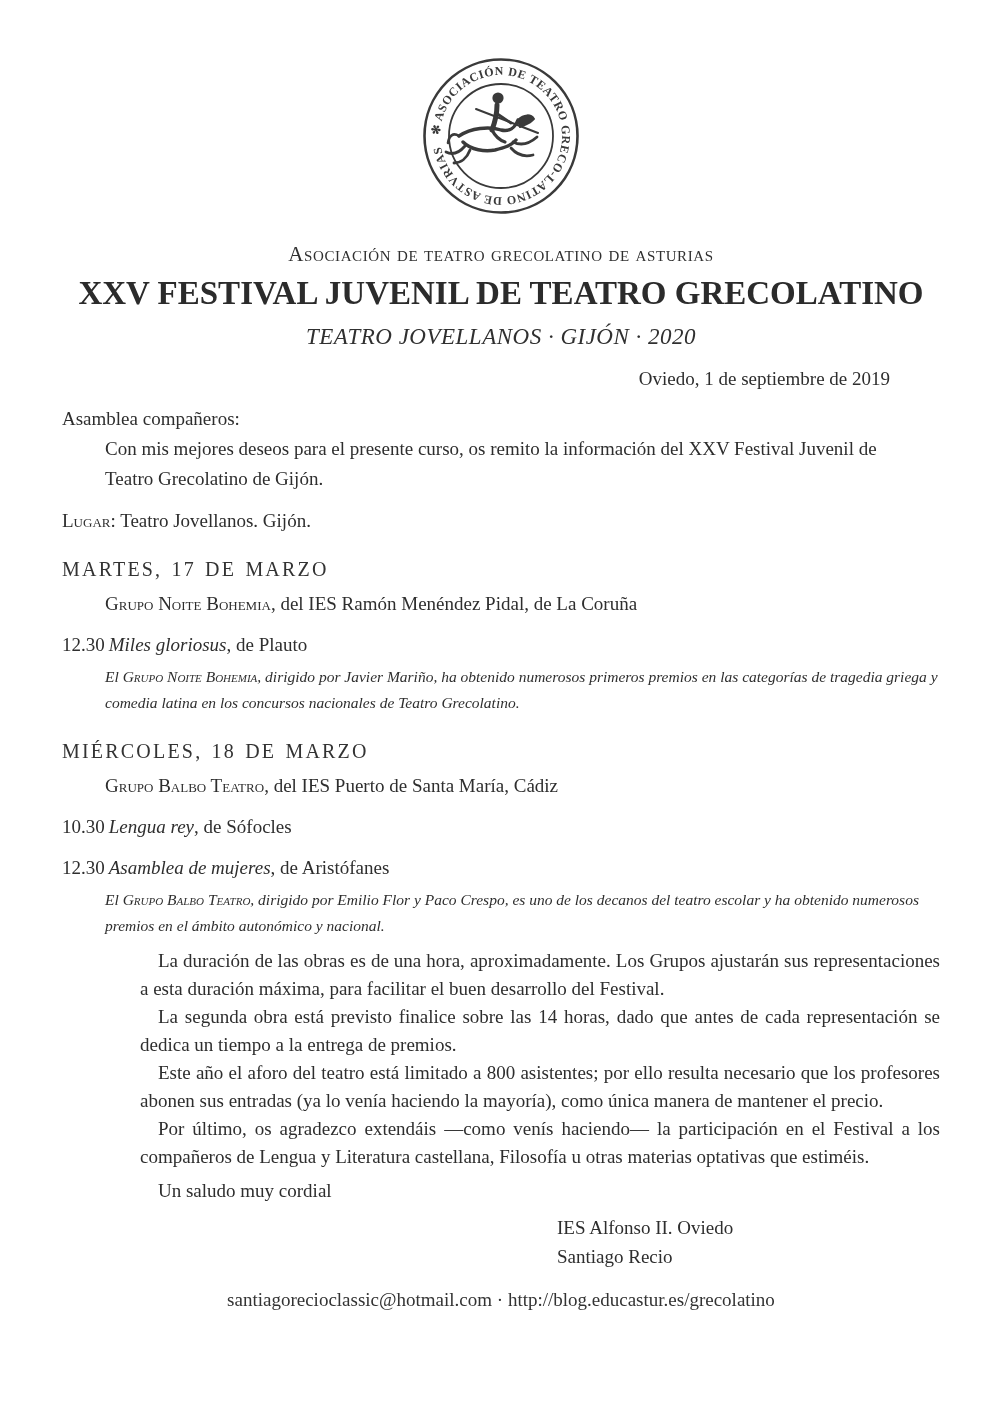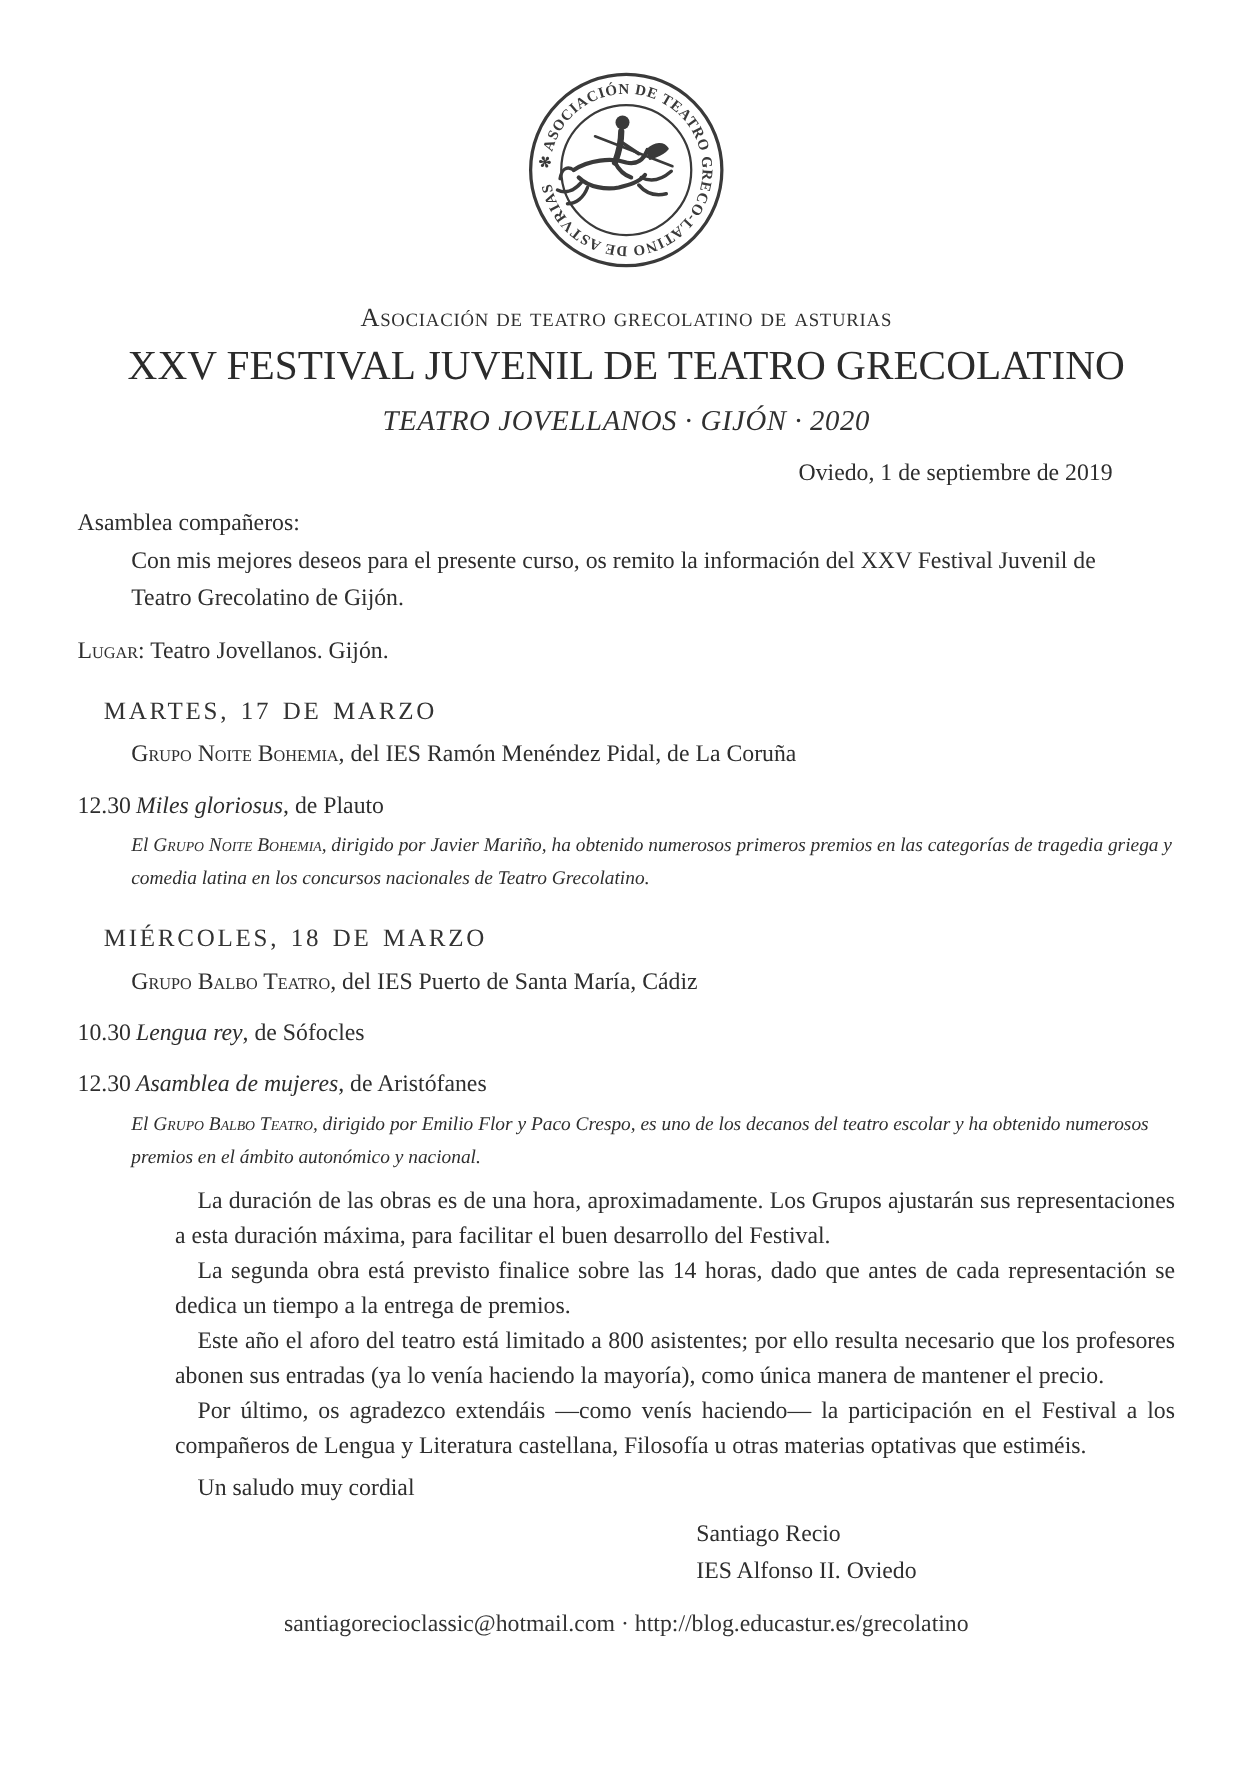--- a/index.html
+++ b/index.html
@@ -9,30 +9,30 @@
     font-family:"Liberation Serif","DejaVu Serif",serif;
   }
   .page{box-sizing:border-box;width:1000px;height:1414px;padding:56px 60px 0 62px;}
 
   
   .logo-wrap{width:160px;height:160px;margin:0 auto;}
 
   
   .sc{font-variant:small-caps;}
   .org-line{margin-top:25px;text-align:center;font-size:21px;line-height:26px;letter-spacing:.6px;color:#303030;}
-  .title{margin:6px 0 0;text-align:center;font-size:33px;line-height:40px;font-weight:normal;white-space:nowrap;color:#2b2b2b;}
+  .title{margin:6px 0 0;text-align:center;font-size:33px;line-height:40px;font-weight:bold;white-space:nowrap;color:#2b2b2b;}
   .subtitle{margin-top:10px;text-align:center;font-size:23px;line-height:28px;letter-spacing:.5px;color:#303030;font-style:italic;}
   .date-line{margin:14px 50px 0 0;text-align:right;font-size:19px;line-height:27px;}
 
   
   .salutation{margin-top:13px;font-size:19px;line-height:27px;}
   .intro{margin:2px 0 0 43px;width:785px;font-size:19px;line-height:30px;}
   .lugar-line{margin-top:13px;font-size:19px;line-height:27px;}
 
-  .day-heading{margin-top:22px;font-size:20px;line-height:27px;letter-spacing:2.2px;word-spacing:2px;color:#333;margin-left:21px;}
+  .day-heading{margin-top:22px;font-size:20px;line-height:27px;letter-spacing:2.2px;word-spacing:2px;color:#333;}
   .group-line{margin:7px 0 0 43px;font-size:19px;line-height:28px;}
   .entry{margin-top:13px;font-size:19px;line-height:28px;}
   .entry .time{margin-right:4px;}
   .note{margin:5px 0 0 43px;width:835px;font-size:15.5px;line-height:26px;font-style:italic;}
 
   .closing{margin:8px 0 0 78px;width:800px;}
   .closing p{margin:0;font-size:19px;line-height:28px;text-align:justify;text-indent:18px;}
   .farewell{margin:6px 0 0 96px;font-size:19px;line-height:28px;}
 
   .signature{margin:8px 0 0 495px;font-size:19px;line-height:29px;}
@@ -94,19 +94,19 @@
   <div class="closing">
     <p>La duración de las obras es de una hora, aproximadamente. Los Grupos ajustarán sus representaciones a esta duración máxima, para facilitar el buen desarrollo del Festival.</p>
     <p>La segunda obra está previsto finalice sobre las 14 horas, dado que antes de cada representación se dedica un tiempo a la entrega de premios.</p>
     <p>Este año el aforo del teatro está limitado a 800 asistentes; por ello resulta necesario que los profesores abonen sus entradas (ya lo venía haciendo la mayoría), como única manera de mantener el precio.</p>
     <p>Por último, os agradezco extendáis —como venís haciendo— la participación en el Festival a los compañeros de Lengua y Literatura castellana, Filosofía u otras materias optativas que estiméis.</p>
   </div>
 
   <div class="farewell">Un saludo muy cordial</div>
 
   <div class="signature">
+    <div>IES Alfonso II. Oviedo</div>
     <div>Santiago Recio</div>
-    <div>IES Alfonso II. Oviedo</div>
   </div>
 
   <div class="footer">santiagorecioclassic@hotmail.com · http://blog.educastur.es/grecolatino</div>
 
 </div>
 
 </body></html>

